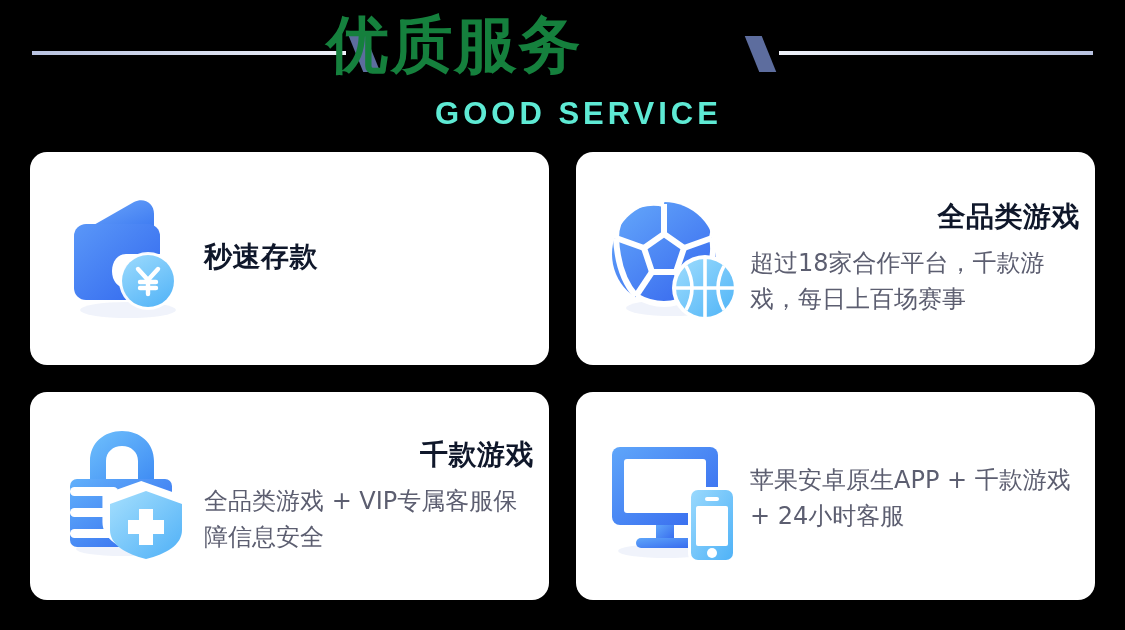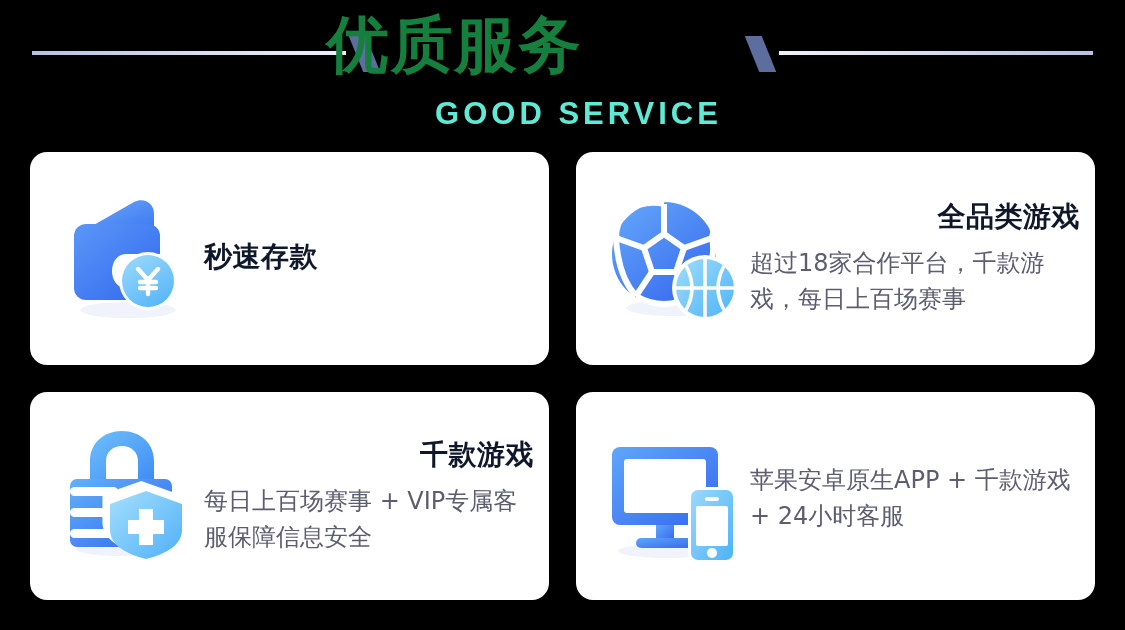--- a/index.html
+++ b/index.html
@@ -266,21 +266,21 @@
             <rect x="14" y="104" width="48" height="9" rx="4.5"></rect>
           </g>
 
           <path d="M92 64 L132 78 L132 106 C132 124 114 134 92 140 C70 134 52 124 52 106 L52 78 Z" fill="#ffffff" transform="translate(-4,-6) scale(0.97)"></path>
           <path d="M90 66 L126 79 L126 105 C126 120 110 129 90 134 C70 129 54 120 54 105 L54 79 Z" fill="url(#shieldGrad)"></path>
           <path d="M83 84 L97 84 L97 95 L108 95 L108 109 L97 109 L97 120 L83 120 L83 109 L72 109 L72 95 L83 95 Z" fill="#ffffff"></path>
         </svg>
       </div>
       <div class="card-text">
         <div class="card-title">千款游戏</div>
-        <div class="card-desc">每日上百场赛事 + VIP专属客服保障信息安全</div>
+        <div class="card-desc">全品类游戏 + VIP专属客服保障信息安全</div>
       </div>
     </div>
 
     <div class="card">
       <div class="icon-wrap">
         <svg class="icon-svg" width="142" height="142" viewBox="0 0 142 142">
           <defs>
             <linearGradient id="monGrad" x1="0" y1="0" x2="1" y2="1">
               <stop offset="0%" stop-color="#5fa6fa"></stop>
               <stop offset="100%" stop-color="#3568ee"></stop>

